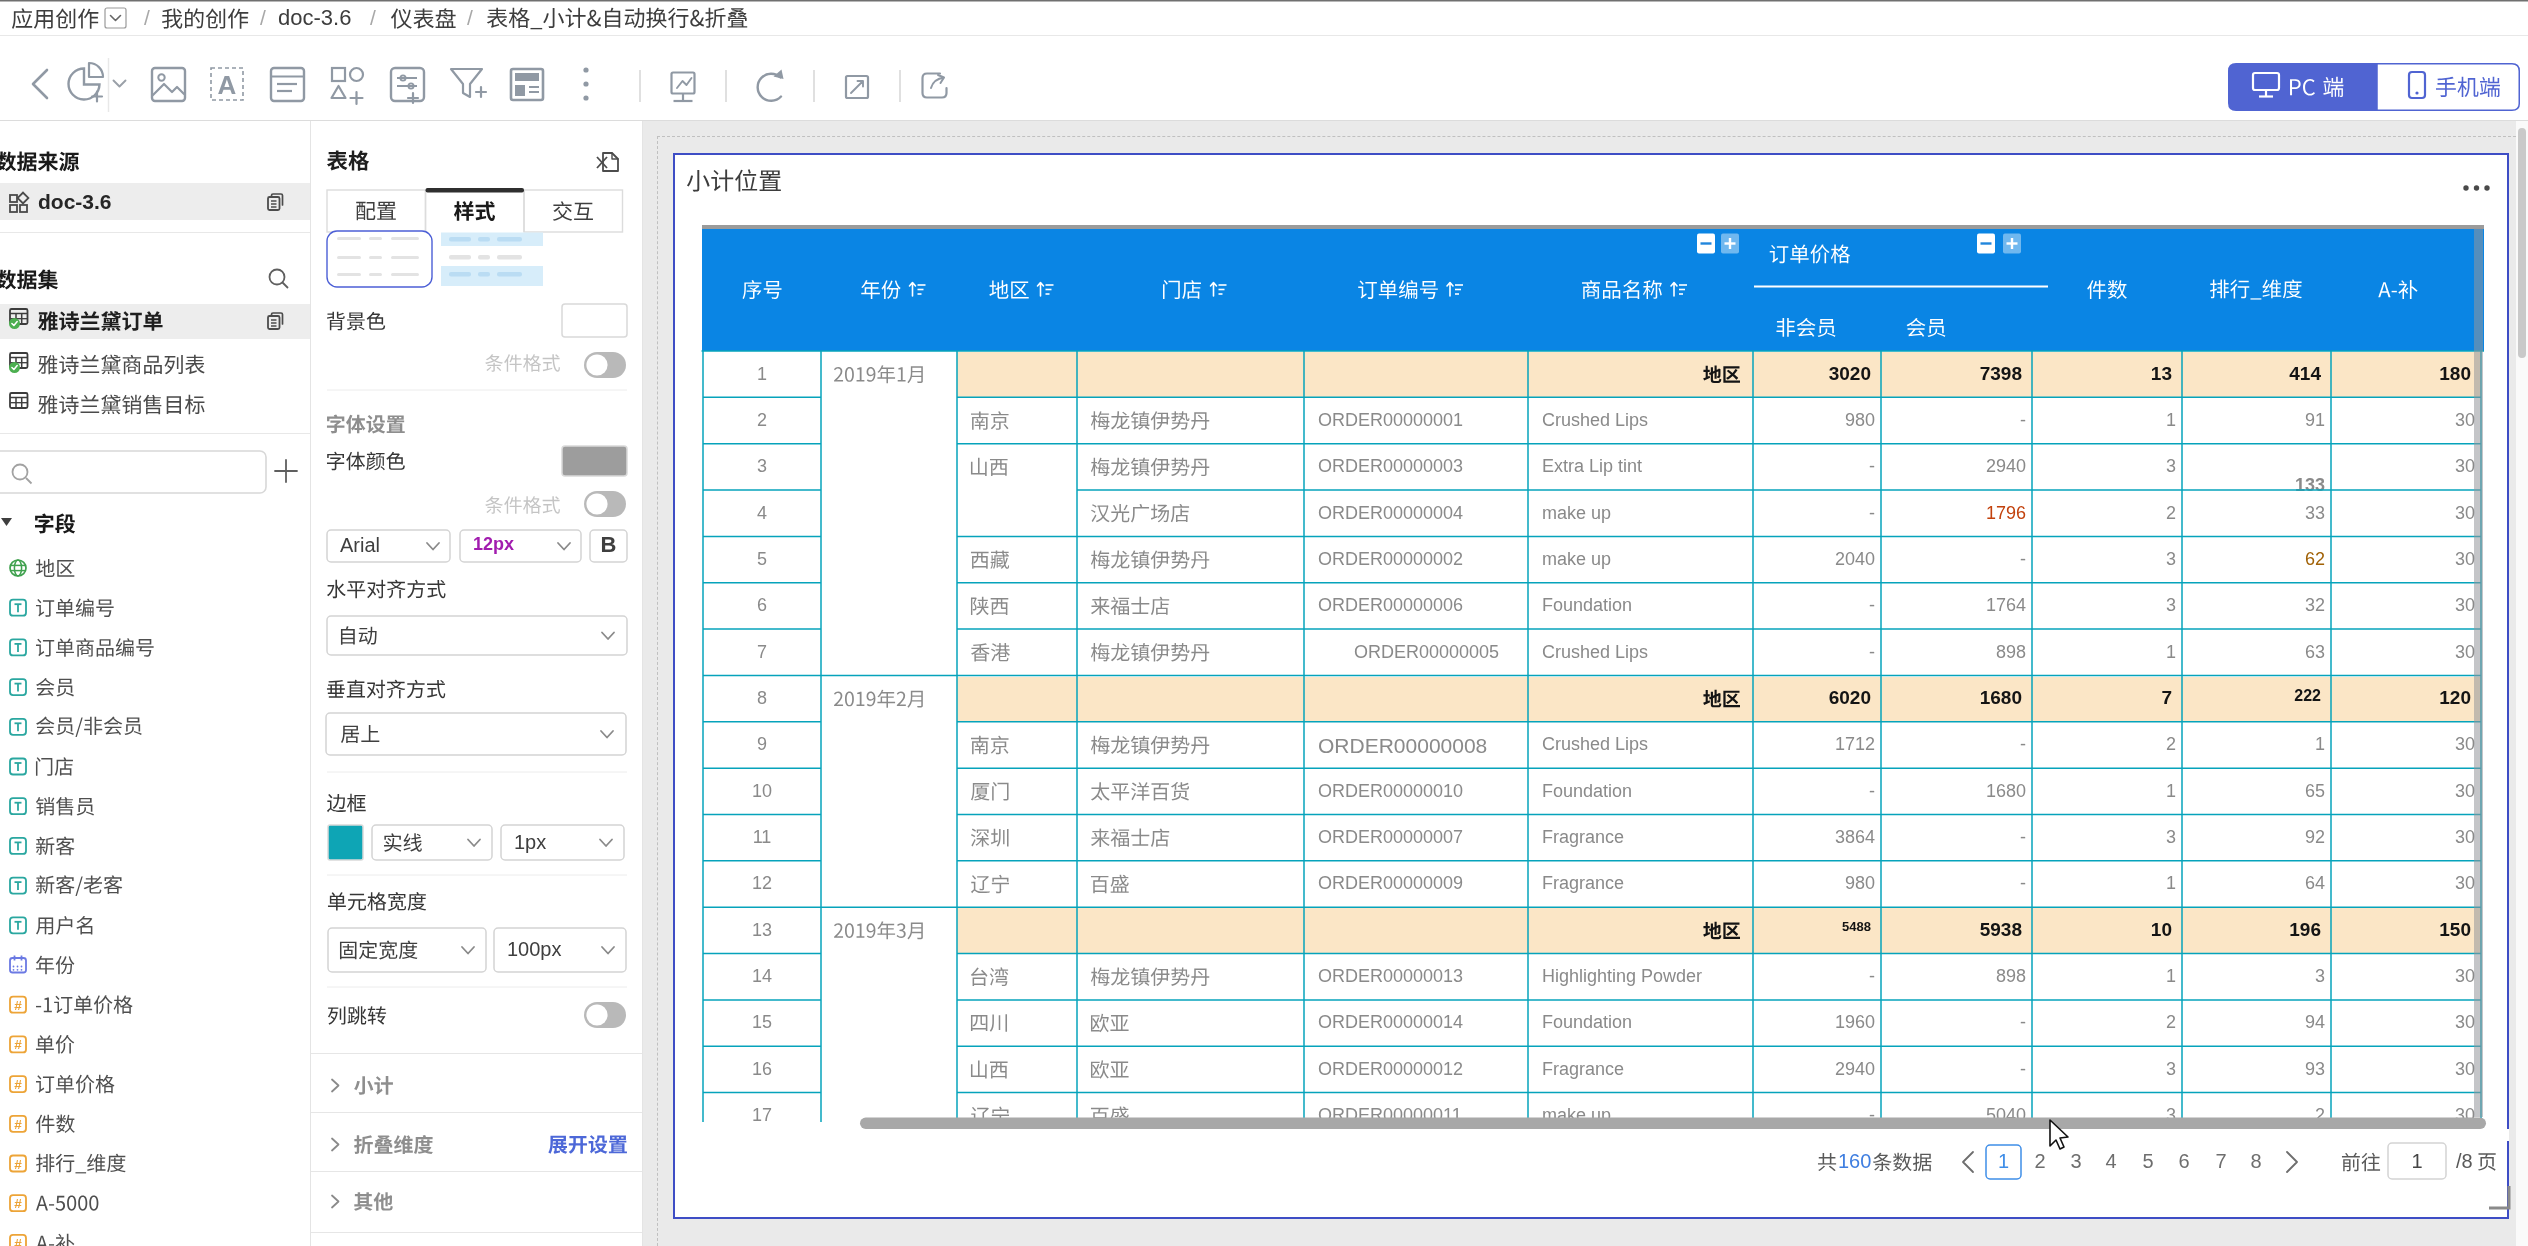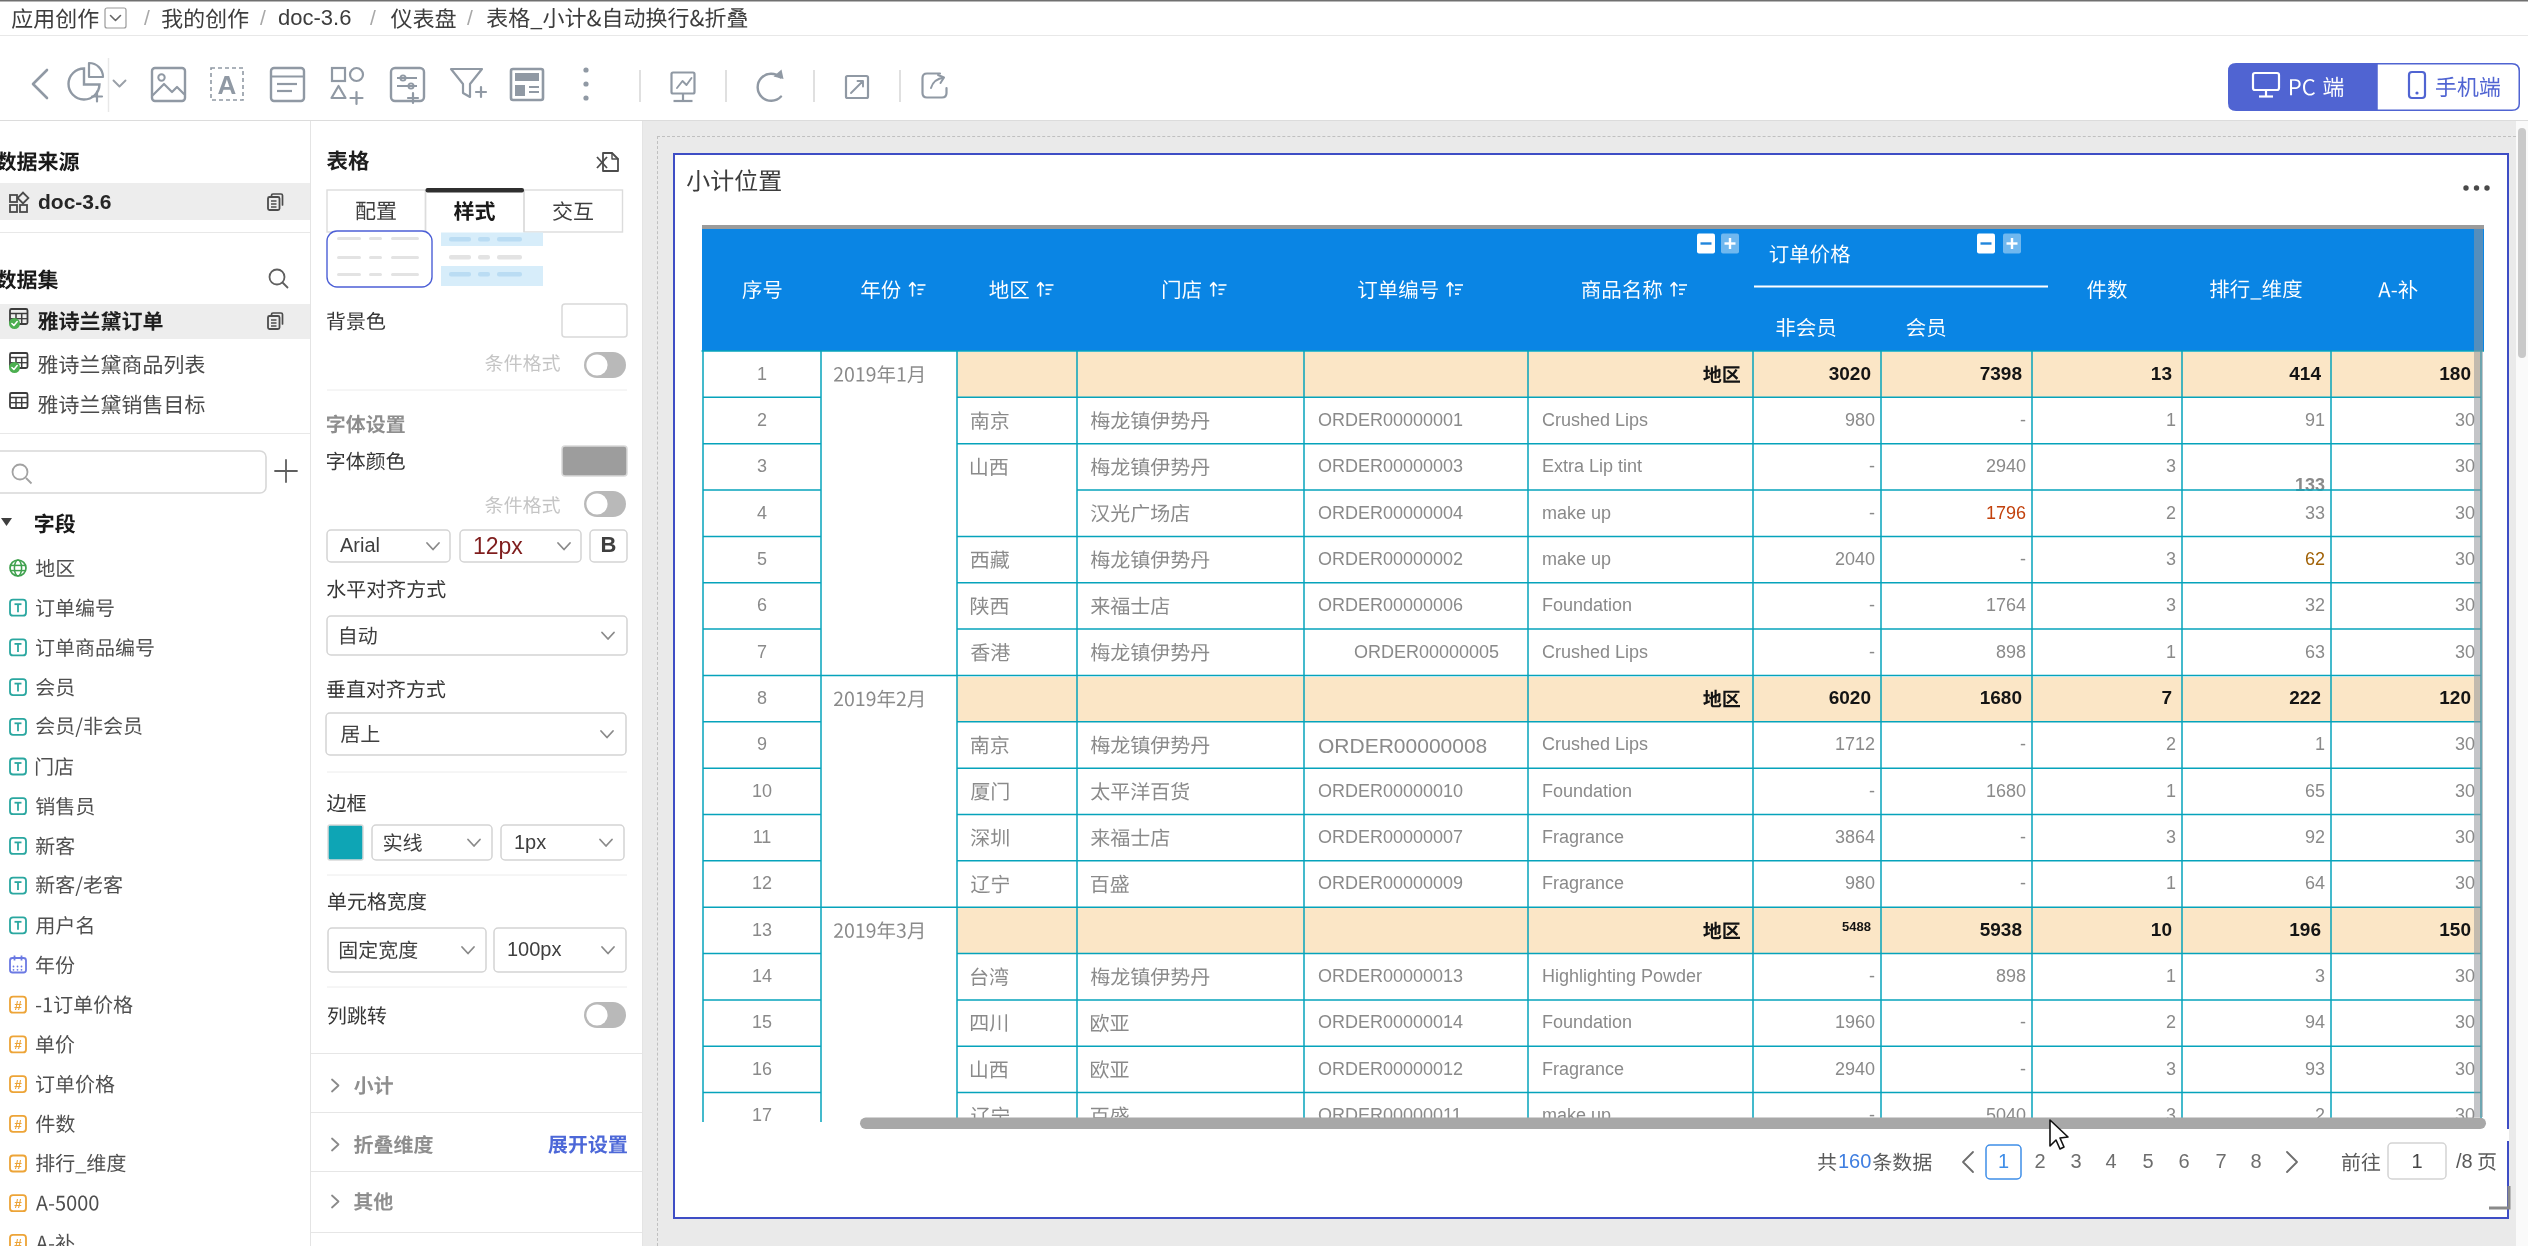--- a/index.html
+++ b/index.html
@@ -7,21 +7,21 @@
 </style></head><body>
 <span class="t" style="left:144px;top:7.2px;font-size:21px;color:#a8a8a8;font-weight:400;">/</span>
 <span class="t" style="left:260px;top:7.2px;font-size:21px;color:#a8a8a8;font-weight:400;">/</span>
 <span class="t" style="left:370px;top:7.2px;font-size:21px;color:#a8a8a8;font-weight:400;">/</span>
 <span class="t" style="left:467px;top:7.2px;font-size:21px;color:#a8a8a8;font-weight:400;">/</span>
 <span class="t" style="left:278px;top:6.6px;font-size:22px;color:#3d3d3d;font-weight:400;">doc-3.6</span>
 <div style="position:absolute;left:0px;top:183px;width:310px;height:37px;background:#ededed"></div>
 <span class="t" style="left:38px;top:190.7px;font-size:21px;color:#262626;font-weight:700;">doc-3.6</span>
 <div style="position:absolute;left:0px;top:304px;width:310px;height:35px;background:#ededed"></div>
 <span class="t" style="left:340px;top:535.2px;font-size:20px;color:#3f3f3f;font-weight:400;">Arial</span>
-<span class="t" style="left:473px;top:535.2px;font-size:23px;color:#7f1d1d;font-weight:400;">12px</span>
+<span class="t" style="left:473px;top:535.2px;font-size:18px;color:#a21caf;font-weight:700;">12px</span>
 <span class="t" style="left:608.5px;top:534.1px;font-size:22px;color:#3f3f3f;font-weight:700;transform:translateX(-50%);">B</span>
 <span class="t" style="left:514px;top:831.7px;font-size:20px;color:#3f3f3f;font-weight:400;">1px</span>
 <span class="t" style="left:507px;top:939.2px;font-size:20px;color:#3f3f3f;font-weight:400;">100px</span>
 <div style="position:absolute;left:643px;top:121px;width:1885px;height:1125px;background:#eaeaea"></div>
 <div style="position:absolute;left:2516px;top:121px;width:12px;height:1125px;background:#fafafa"></div>
 <div style="position:absolute;left:2518px;top:128px;width:8px;height:230px;background:#c9c9c9;border-radius:4px"></div>
 <div style="position:absolute;left:657px;top:136px;width:1859px;height:1110px;border-top:1px dashed #c0c0c0;border-left:1px dashed #c0c0c0"></div>
 <div style="position:absolute;left:673px;top:153px;width:1836px;height:1066px;background:#fff;border:2.5px solid #3e4dc5"></div>
 <div style="position:absolute;left:701.5px;top:225px;width:1782.5px;height:3.5px;background:#9b9b9b"></div>
 <div style="position:absolute;left:701.5px;top:228.5px;width:1782.5px;height:122.5px;background:#0a85e4"></div>
@@ -88,21 +88,21 @@
 <span class="t" style="left:1318px;top:642.6px;font-size:18px;color:#8a8a8a;font-weight:400;margin-left:36px;">ORDER00000005</span>
 <span class="t" style="left:1542px;top:642.6px;font-size:18px;color:#8a8a8a">Crushed Lips</span>
 <span class="t" style="left:1875px;top:642.6px;font-size:18px;color:#8a8a8a;font-weight:400;transform:translateX(-100%);">-</span>
 <span class="t" style="left:2026px;top:642.6px;font-size:18px;color:#8a8a8a;font-weight:400;transform:translateX(-100%);">898</span>
 <span class="t" style="left:2176px;top:642.6px;font-size:18px;color:#8a8a8a;font-weight:400;transform:translateX(-100%);">1</span>
 <span class="t" style="left:2325px;top:642.6px;font-size:18px;color:#8a8a8a;font-weight:400;transform:translateX(-100%);">63</span>
 <span class="t" style="left:2475px;top:642.6px;font-size:18px;color:#8a8a8a;font-weight:400;transform:translateX(-100%);">30</span>
 <span class="t" style="left:1871px;top:688.4px;font-size:19px;color:#141414;font-weight:700;transform:translateX(-100%);">6020</span>
 <span class="t" style="left:2022px;top:688.4px;font-size:19px;color:#141414;font-weight:700;transform:translateX(-100%);">1680</span>
 <span class="t" style="left:2172px;top:688.4px;font-size:19px;color:#141414;font-weight:700;transform:translateX(-100%);">7</span>
-<span class="t" style="left:2321px;top:688.4px;font-size:19px;color:#141414;font-weight:700;transform:translateX(-100%);">222</span>
+<span class="t" style="left:2321px;top:688.4px;font-size:16px;color:#141414;font-weight:700;transform:translateX(-100%);">222</span>
 <span class="t" style="left:2471px;top:688.4px;font-size:19px;color:#141414;font-weight:700;transform:translateX(-100%);">120</span>
 <span class="t" style="left:1318px;top:735.3px;font-size:21px;color:#8a8a8a;font-weight:400;">ORDER00000008</span>
 <span class="t" style="left:1542px;top:735.3px;font-size:18px;color:#8a8a8a">Crushed Lips</span>
 <span class="t" style="left:1875px;top:735.3px;font-size:18px;color:#8a8a8a;font-weight:400;transform:translateX(-100%);">1712</span>
 <span class="t" style="left:2026px;top:735.3px;font-size:18px;color:#8a8a8a;font-weight:400;transform:translateX(-100%);">-</span>
 <span class="t" style="left:2176px;top:735.3px;font-size:18px;color:#8a8a8a;font-weight:400;transform:translateX(-100%);">2</span>
 <span class="t" style="left:2325px;top:735.3px;font-size:18px;color:#8a8a8a;font-weight:400;transform:translateX(-100%);">1</span>
 <span class="t" style="left:2475px;top:735.3px;font-size:18px;color:#8a8a8a;font-weight:400;transform:translateX(-100%);">30</span>
 <span class="t" style="left:1318px;top:781.6px;font-size:18px;color:#8a8a8a;font-weight:400;">ORDER00000010</span>
 <span class="t" style="left:1542px;top:781.6px;font-size:18px;color:#8a8a8a">Foundation</span>

